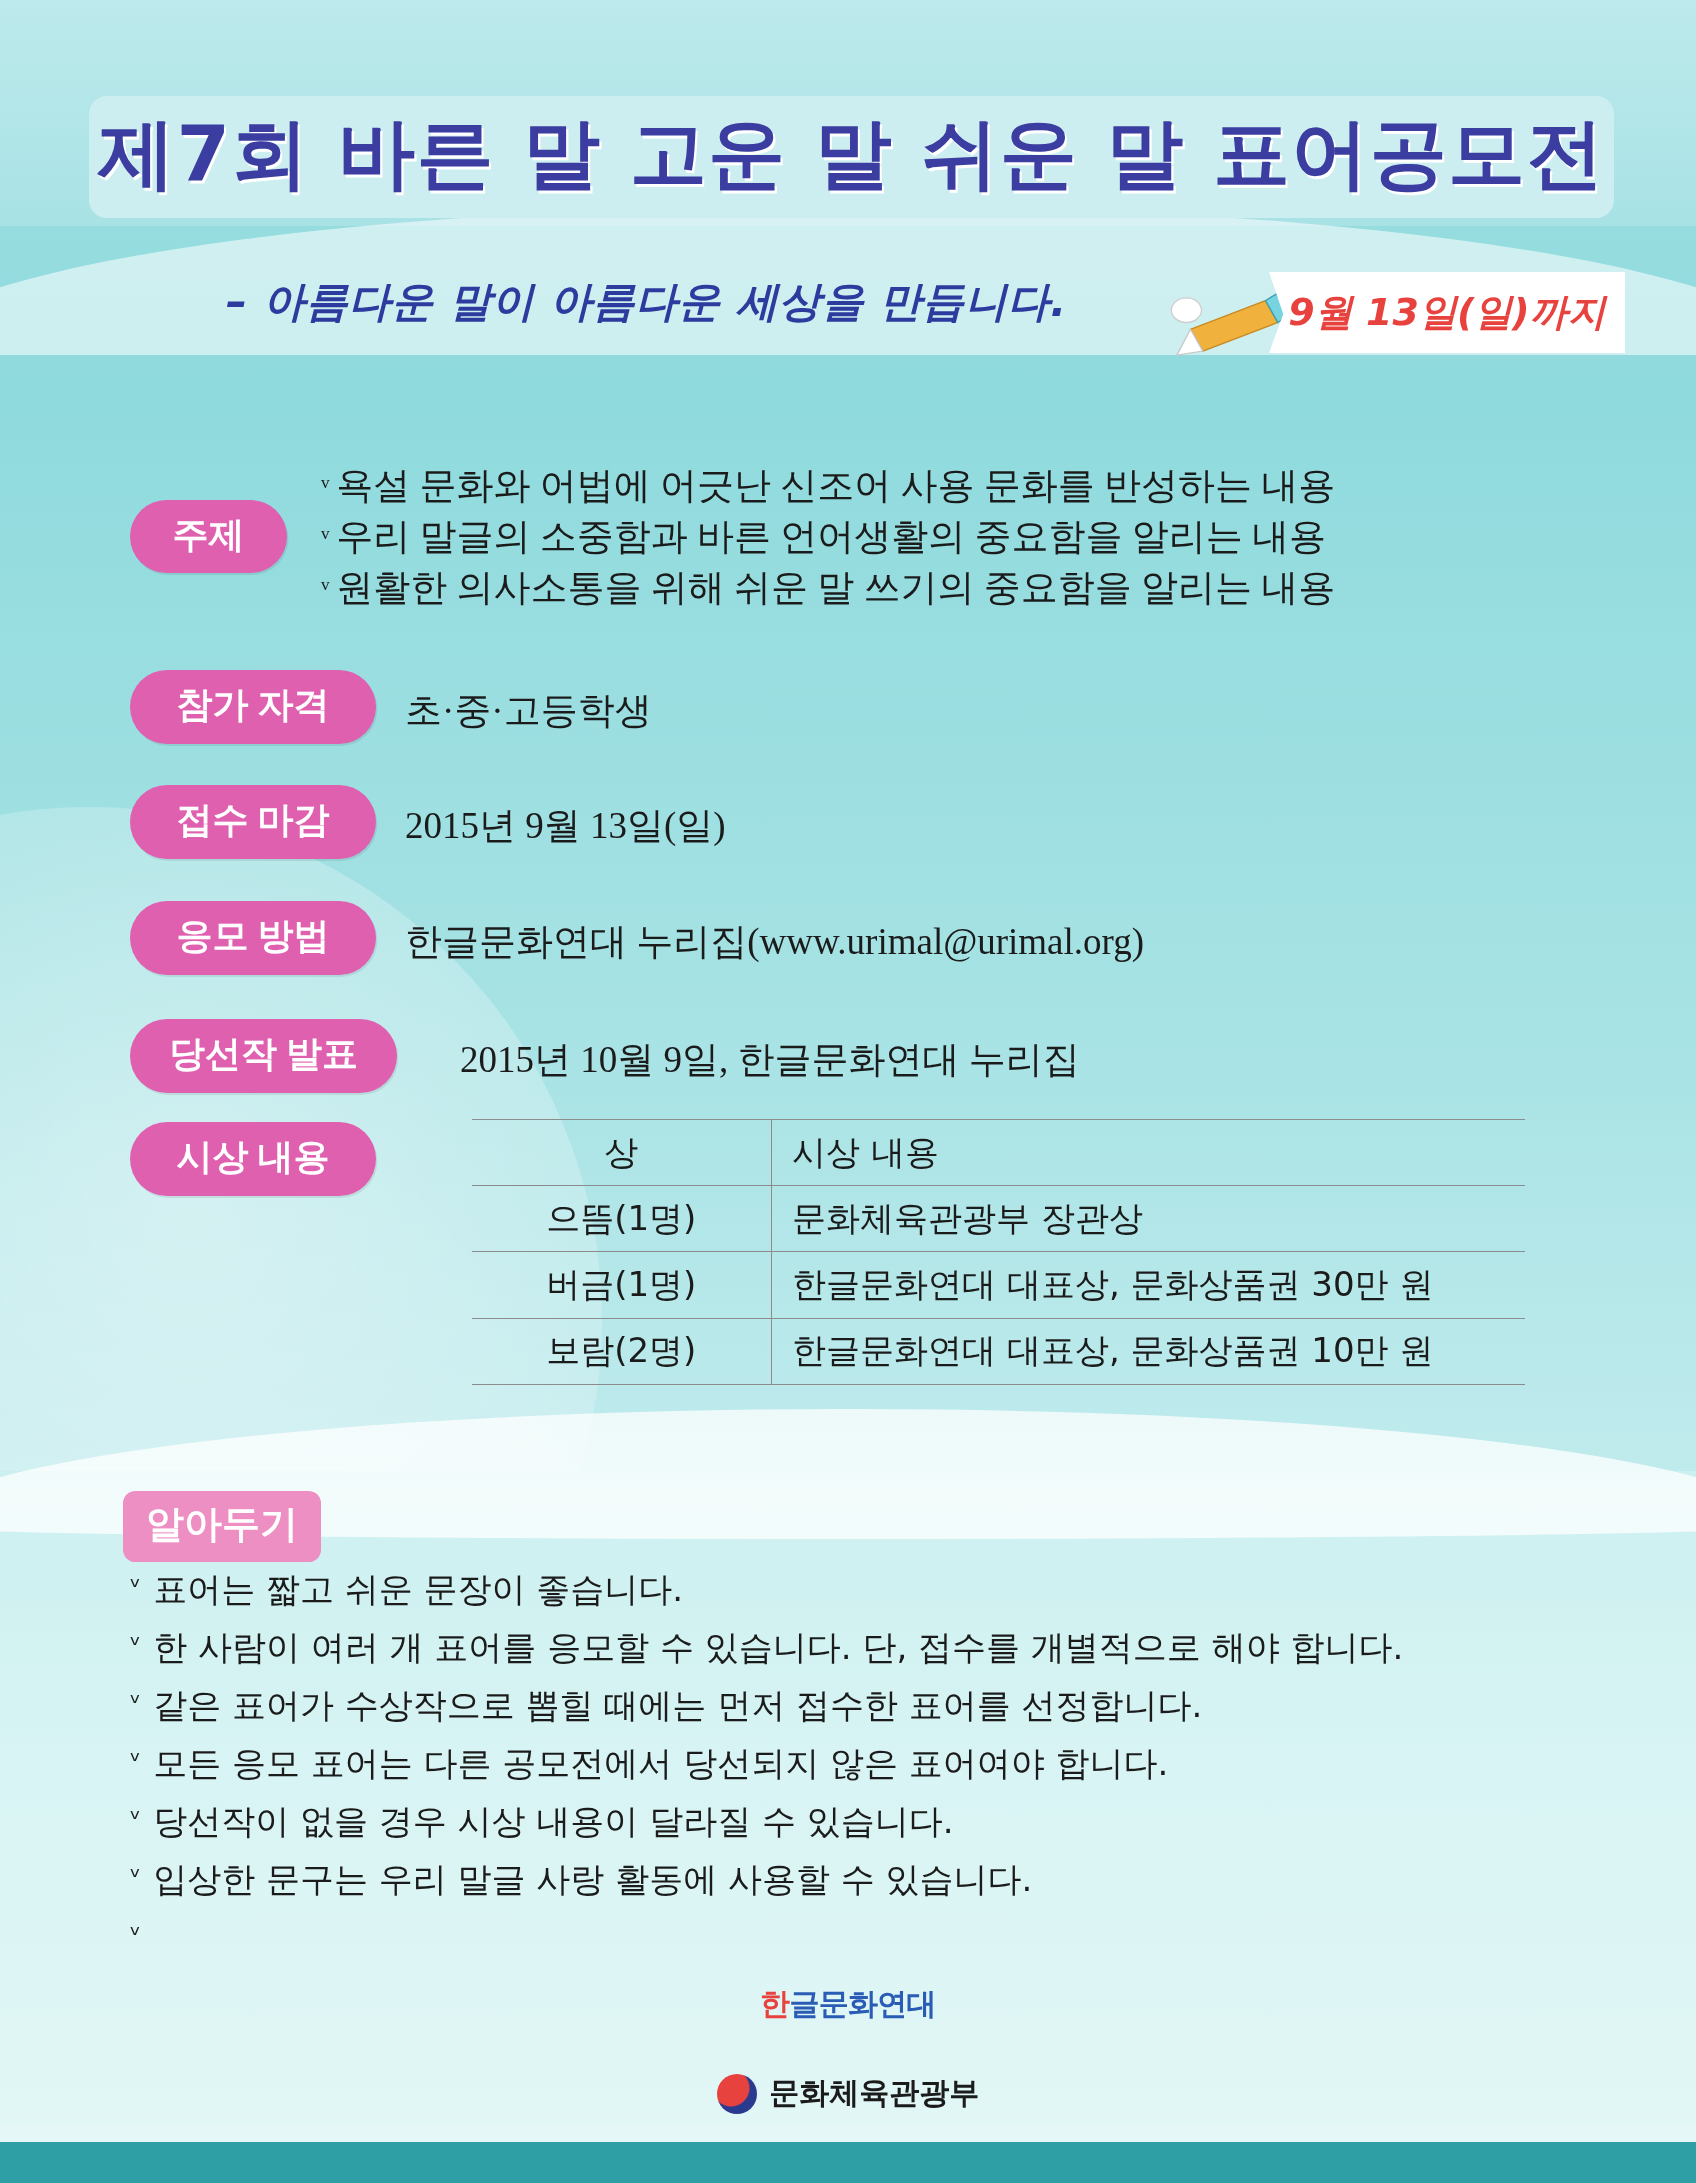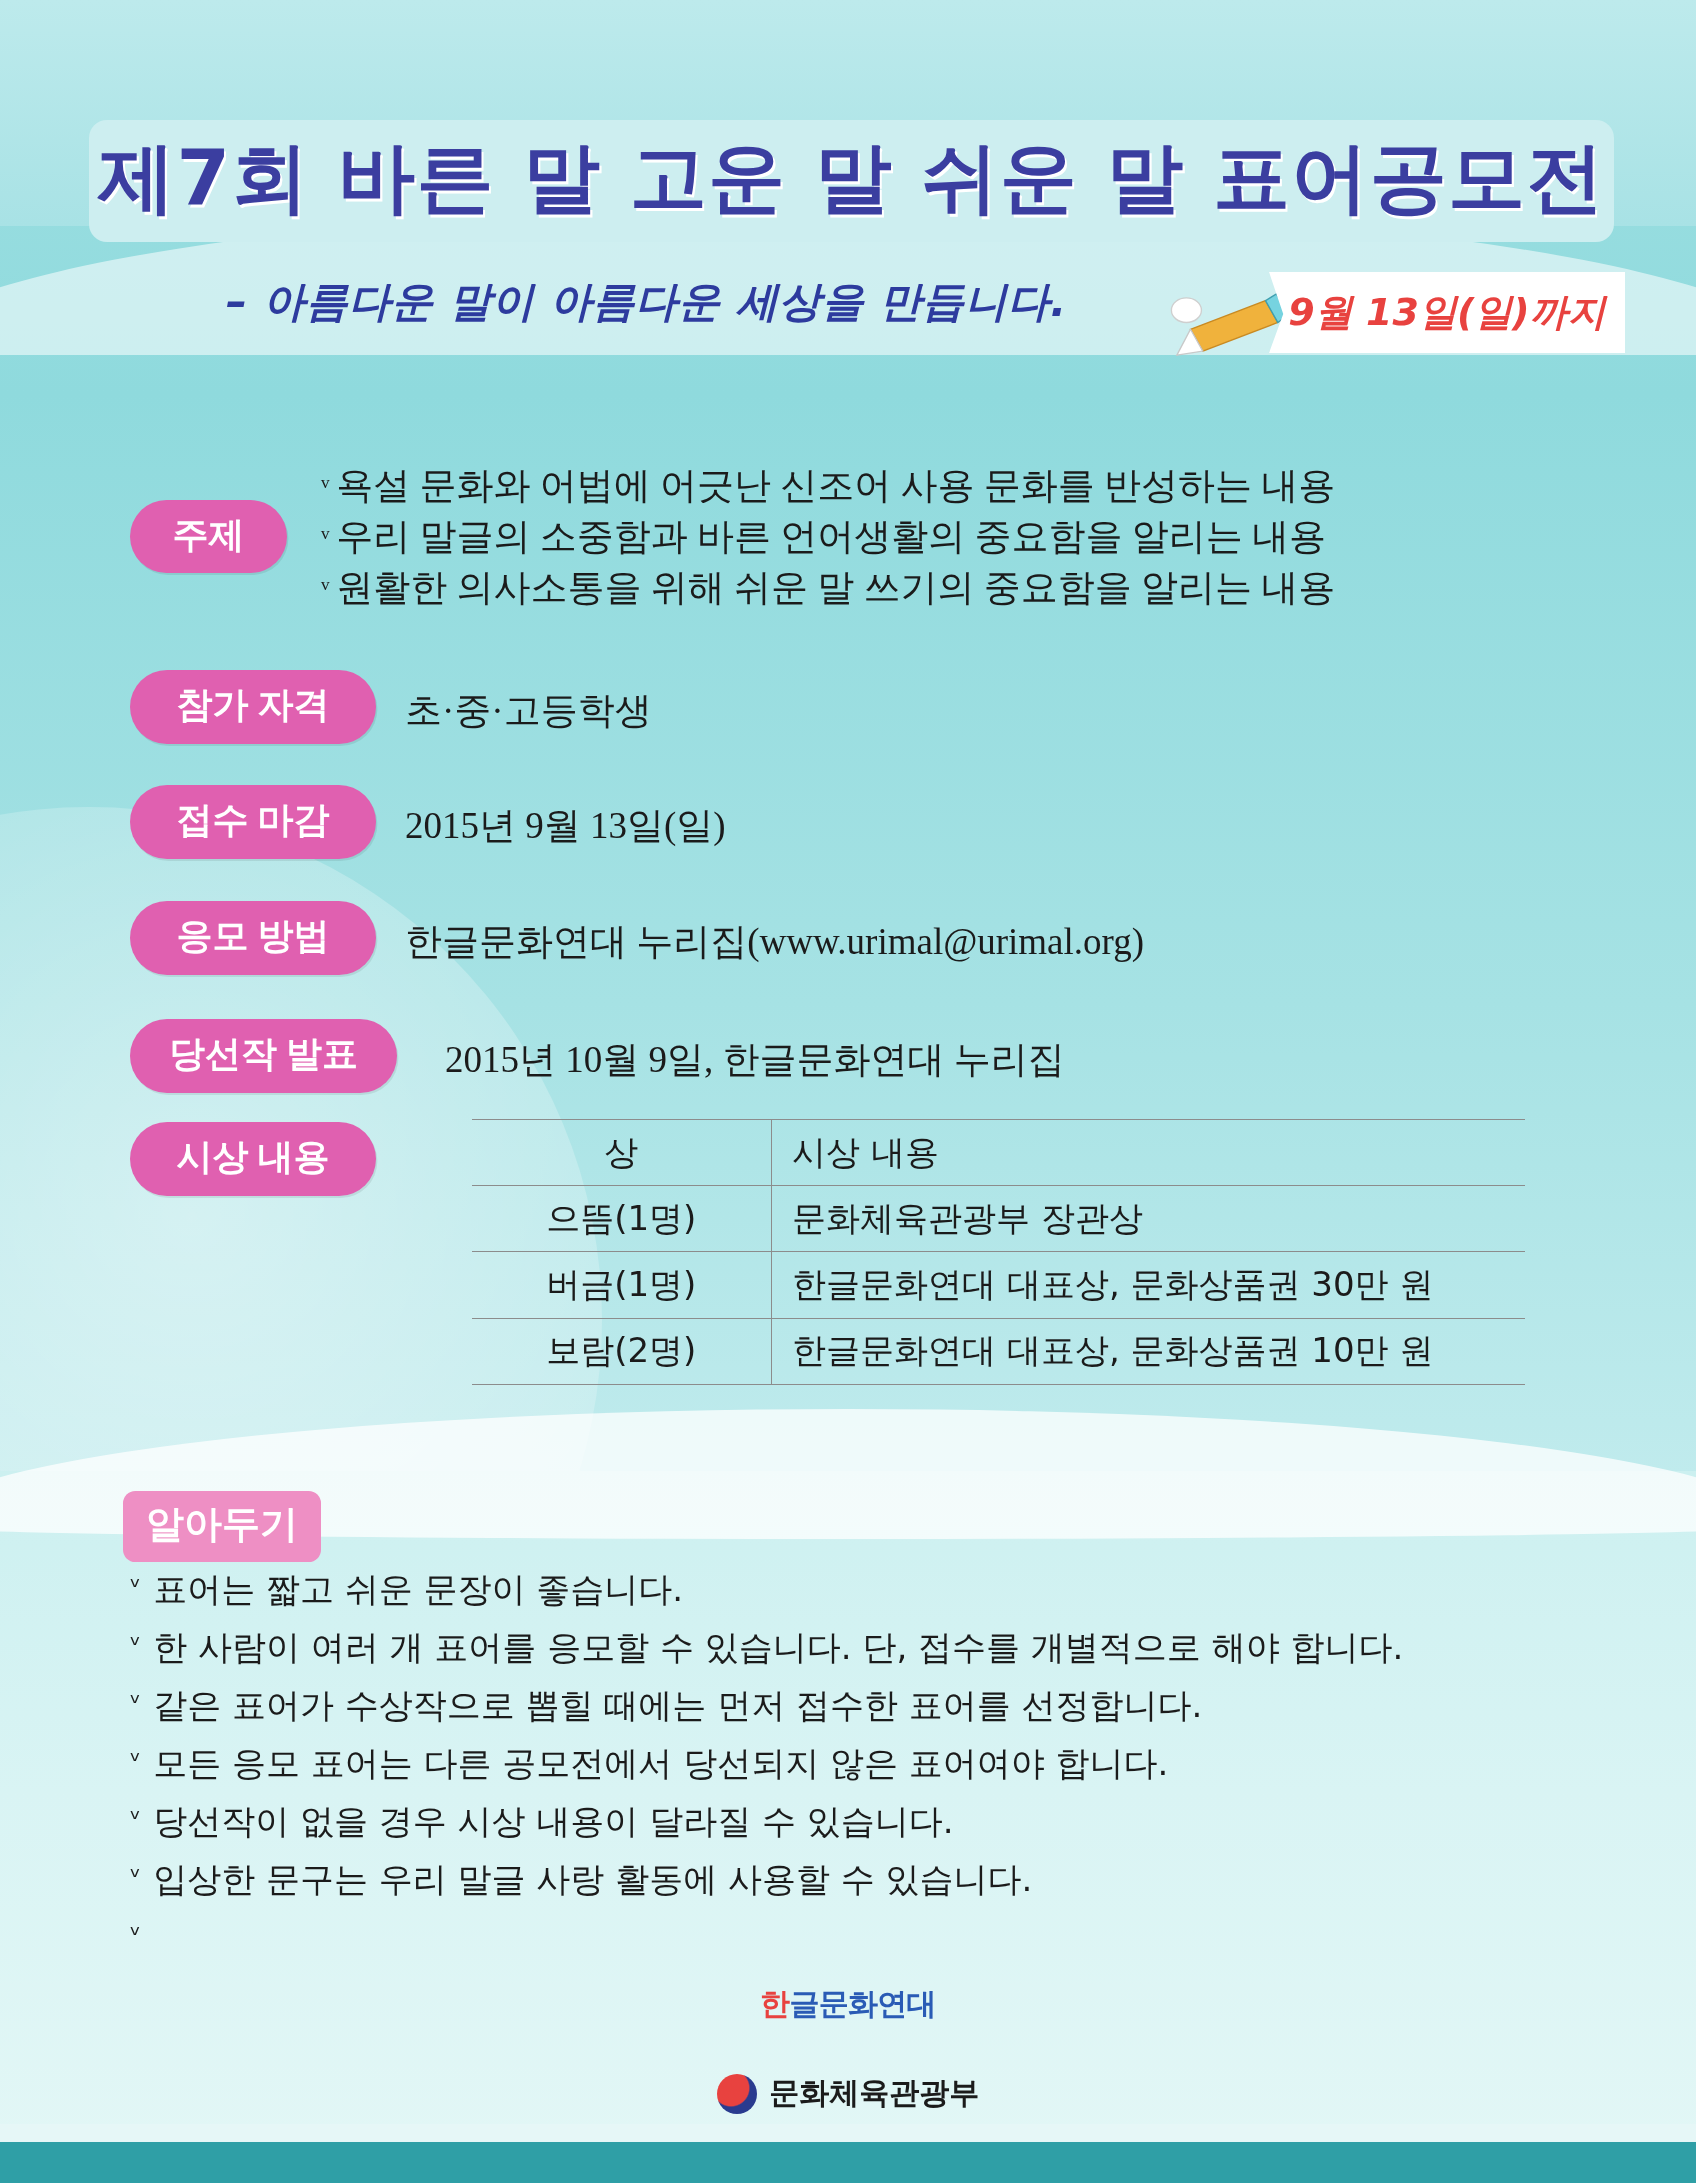--- a/index.html
+++ b/index.html
@@ -82,21 +82,20 @@
   
   .title-wrap {
     position: absolute;
     left: 89px;
     top: 96px;
     width: 1525px;
     background: #cdeef0;
     border-radius: 18px;
     padding: 15px 6.8px 20.5px 6.8px;
     box-sizing: border-box;
-    margin-top: 24px;
   }
   .title {
     text-align: center;
     font-size: 77px;
     font-weight: bold;
     color: #3b3ea0;
     letter-spacing: 1.4px;
     line-height: 1.12;
     text-shadow: 2.1px 2.7px 0 #ffffff;
     font-family: "DejaVu Sans", sans-serif;
@@ -193,21 +192,21 @@
   #deadline-row { left: 130px; top: 785px; }
   #deadline-row .pill { width: 246px; }
   #deadline-row .val { margin-left: 29px; padding-top: 9.6px; }
 
   #howto-row { left: 130px; top: 901px; }
   #howto-row .pill { width: 246px; }
   #howto-row .val { margin-left: 29px; padding-top: 9.6px; }
 
   #announce-row { left: 130px; top: 1019px; }
   #announce-row .pill { width: 267px; }
-  #announce-row .val { margin-left: 48px; padding-top: 9.6px; }
+  #announce-row .val { margin-left: 63px; padding-top: 9.6px; }
 
   #prize-row { left: 130px; top: 1122px; }
   #prize-row .pill { width: 246px; }
 
   
   .prize-table {
     position: absolute;
     left: 472px;
     top: 1119px;
     width: 1053px;

